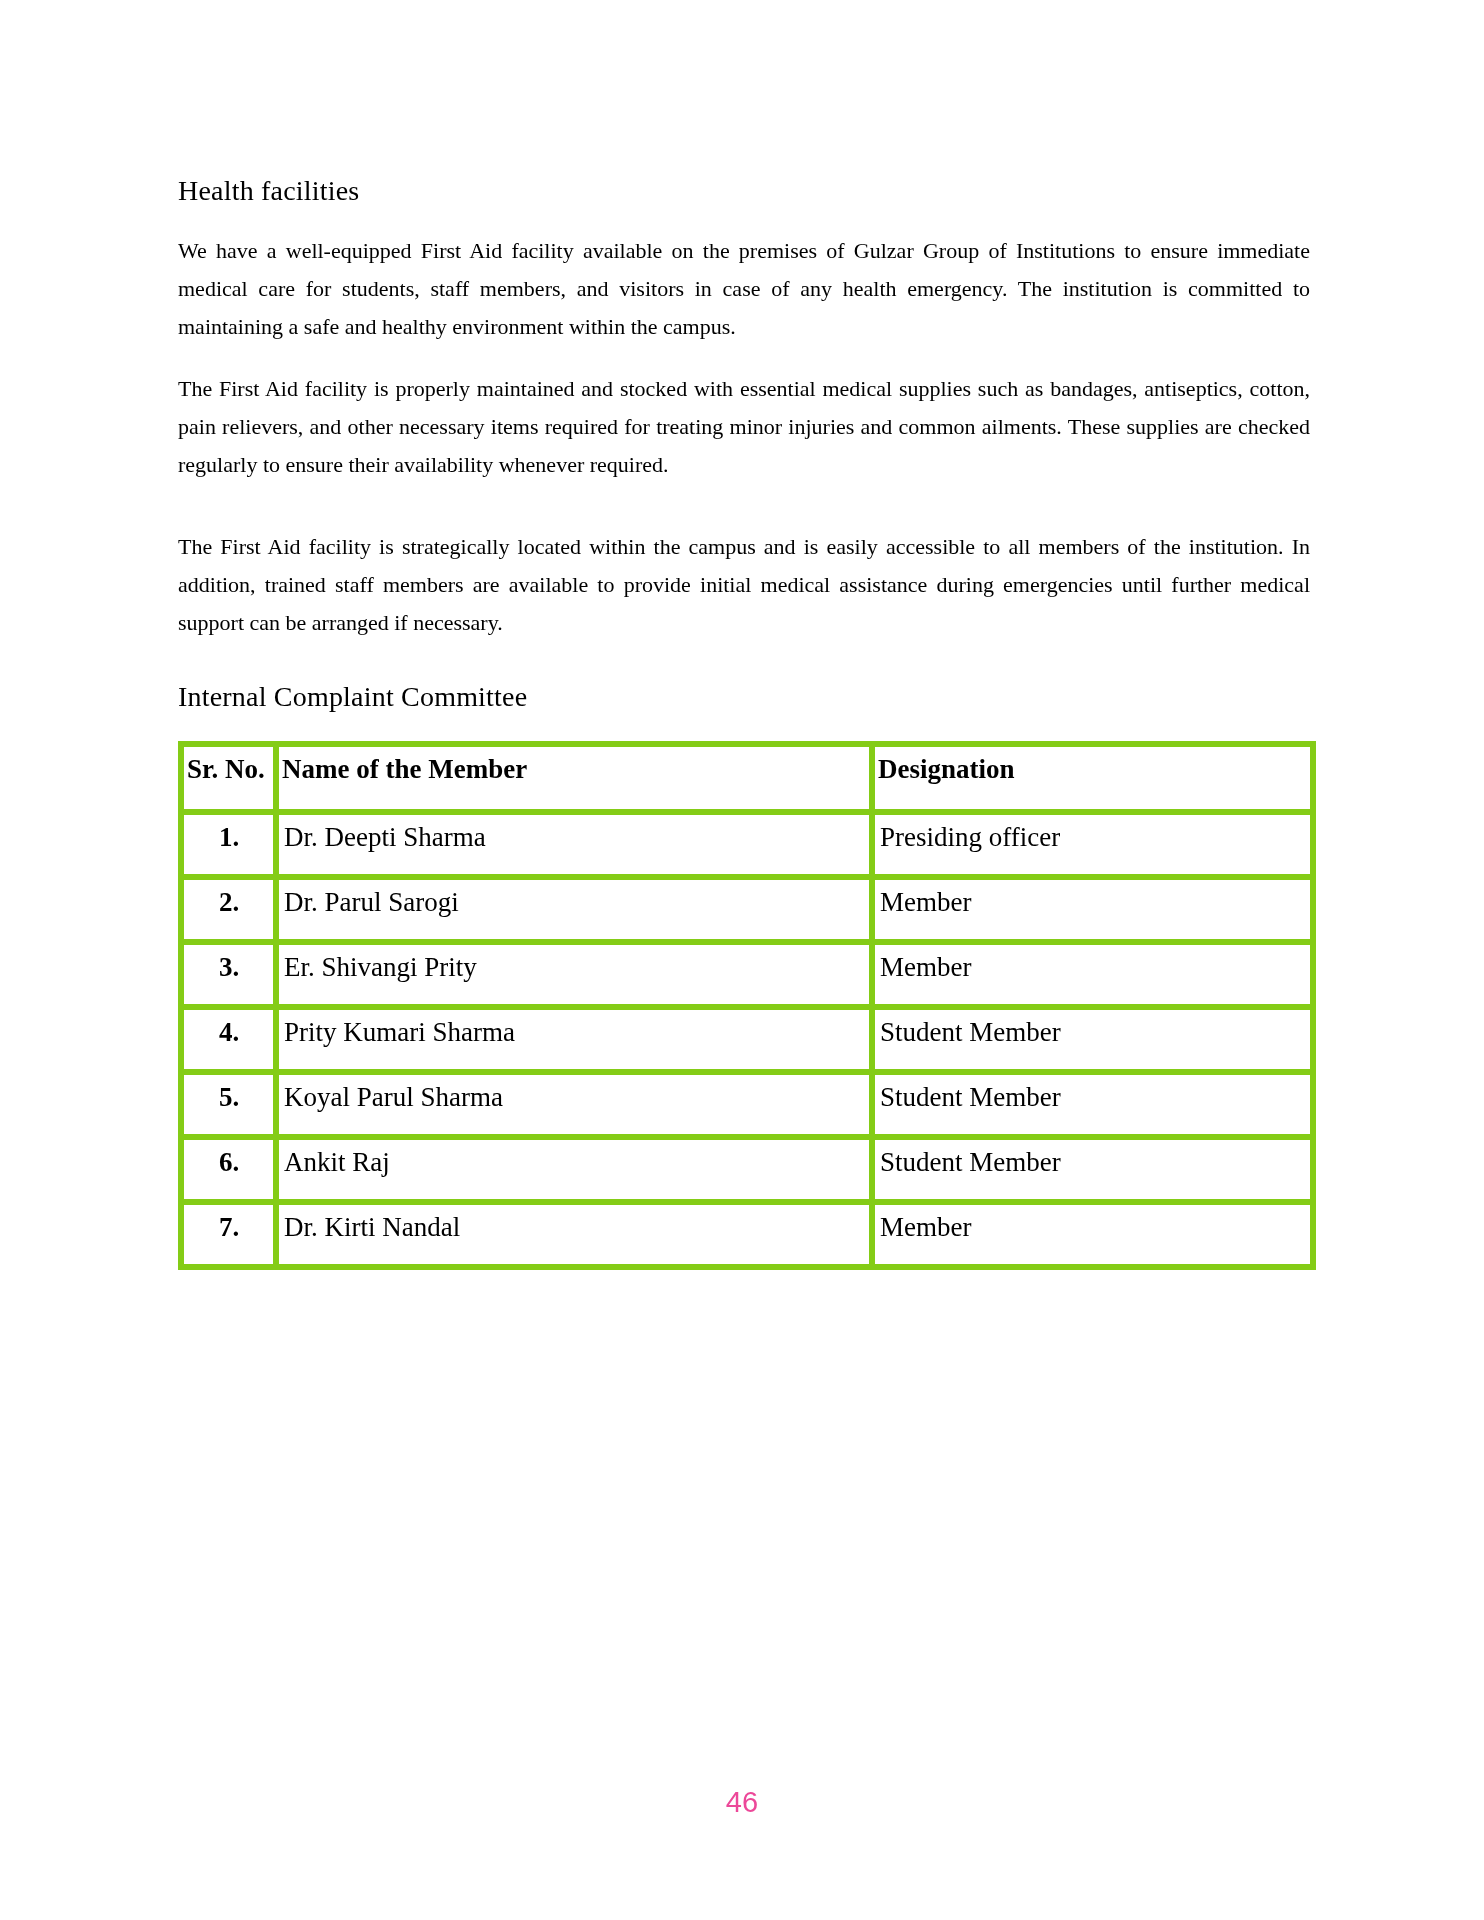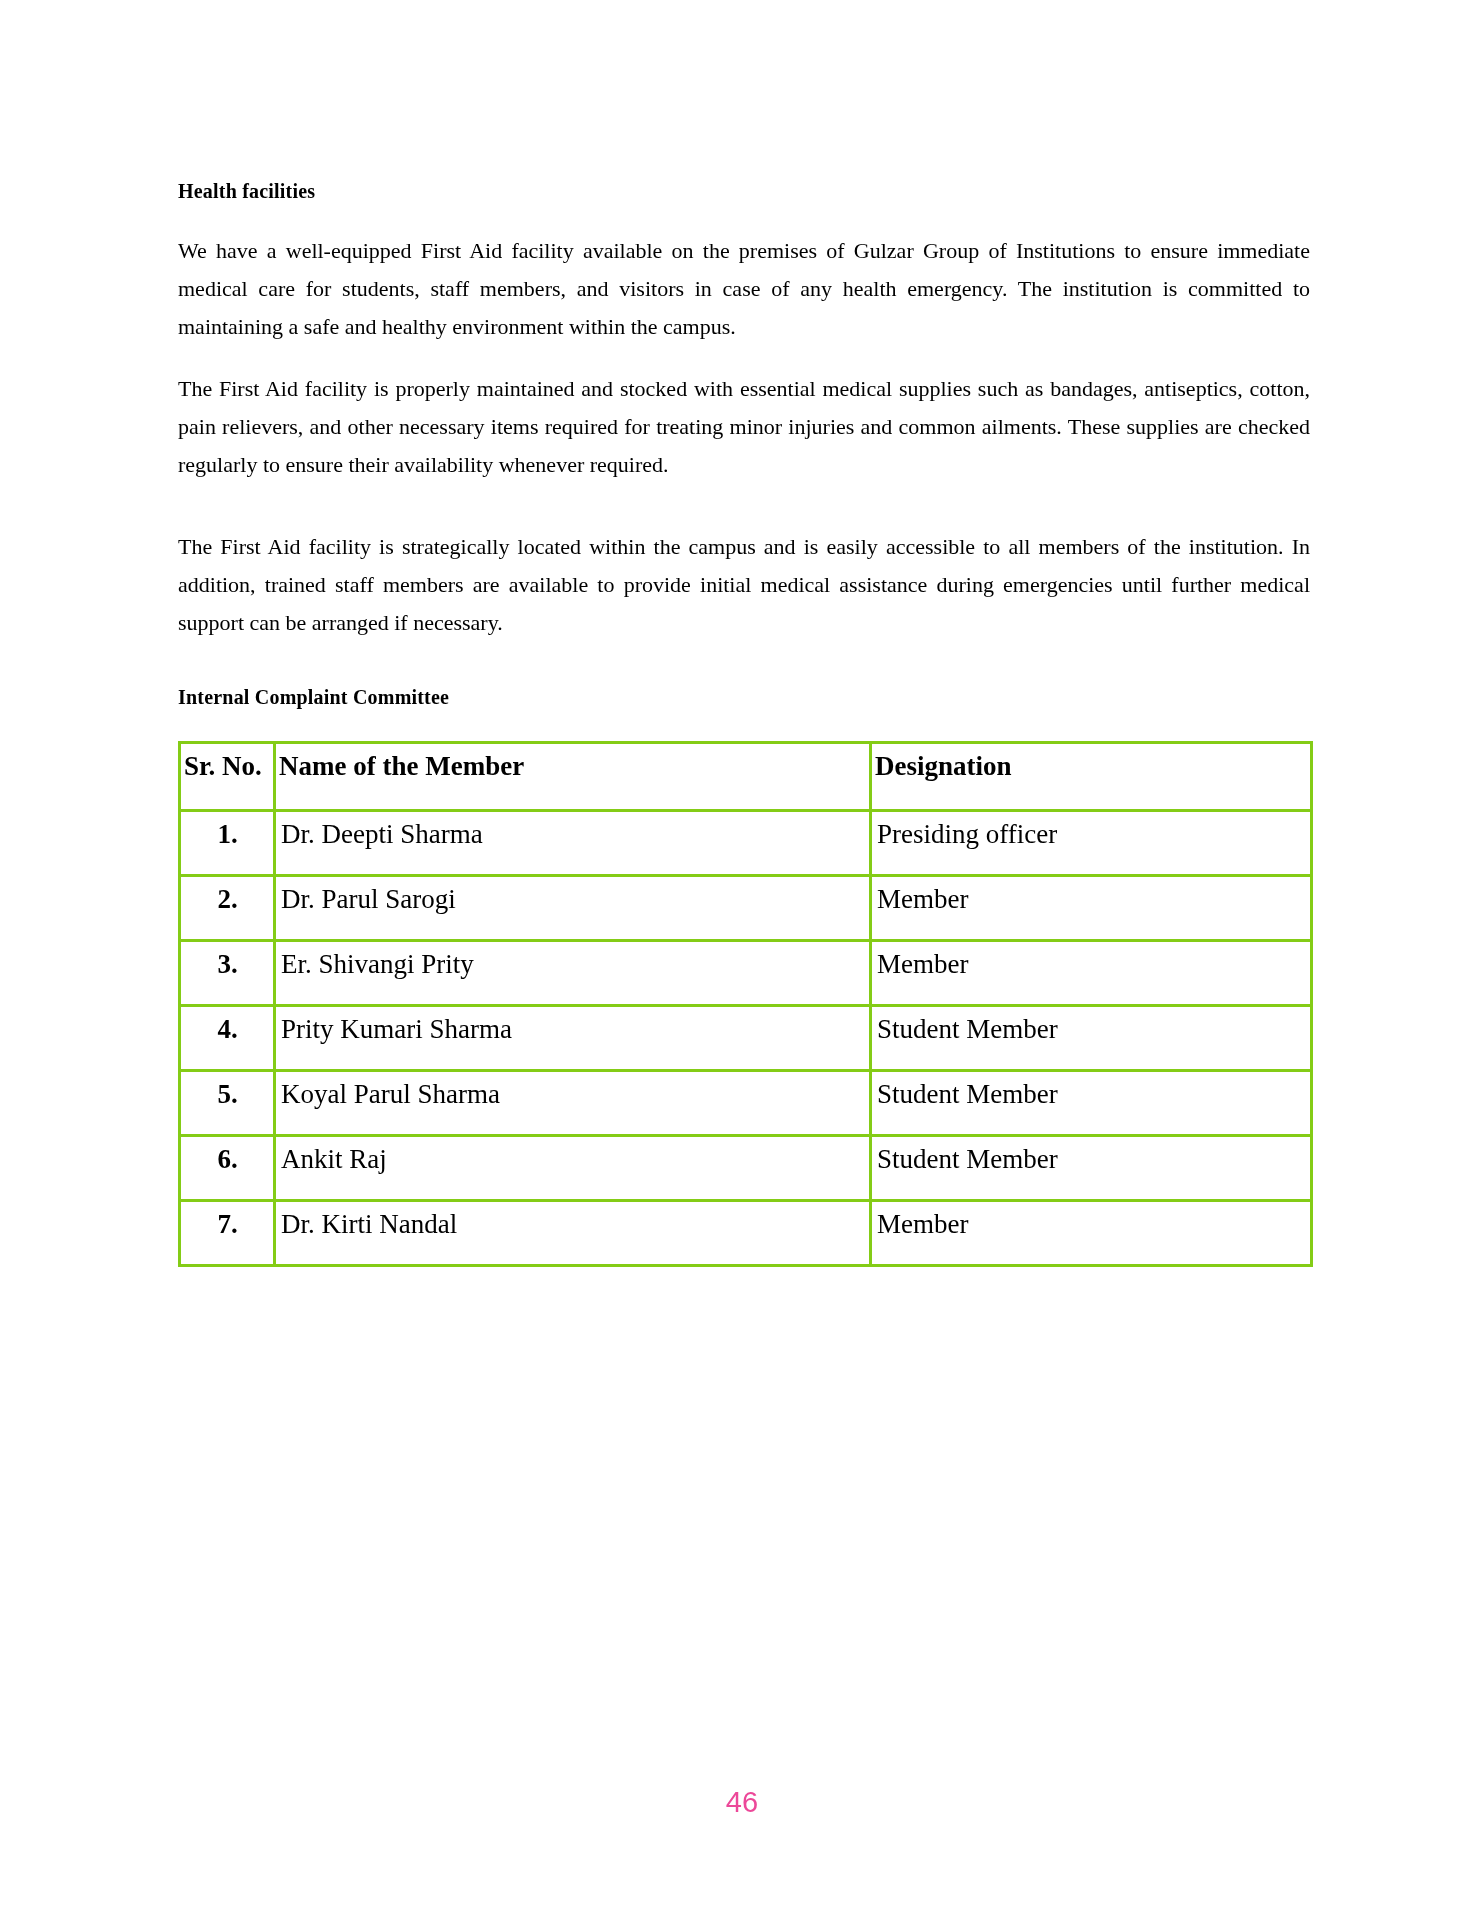--- a/index.html
+++ b/index.html
@@ -15,22 +15,22 @@
     background: #ffffff;
     overflow: hidden;
   }
   .content {
     position: absolute;
     left: 178px;
     top: 172px;
     width: 1132px;
   }
   .section-heading {
-    font-size: 20px;
-    font-weight: bold;
+    font-size: 28px;
+    font-weight: normal;
     line-height: 38px;
     margin-bottom: 22px;
     letter-spacing: 0.2px;
   }
   .body-paragraph {
     font-size: 22px;
     line-height: 38px;
     text-align: justify;
     margin-bottom: 24px;
   }
@@ -45,21 +45,21 @@
     width: 1132px;
     border-collapse: collapse;
     table-layout: fixed;
     border: 3px solid #000000;
   }
   table.committee-table col.col-srno   { width: 95px; }
   table.committee-table col.col-name   { width: 596px; }
   table.committee-table col.col-desig  { width: 441px; }
   table.committee-table th,
   table.committee-table td {
-    border: 3px solid #84cc16;
+    border: 6px solid #84cc16;
     vertical-align: top;
     font-size: 27px;
     line-height: 34px;
     padding: 5px 4px 0 5px;
     overflow: hidden;
   }
   table.committee-table tr.header-row th {
     height: 68px;
     font-weight: bold;
     text-align: left;

